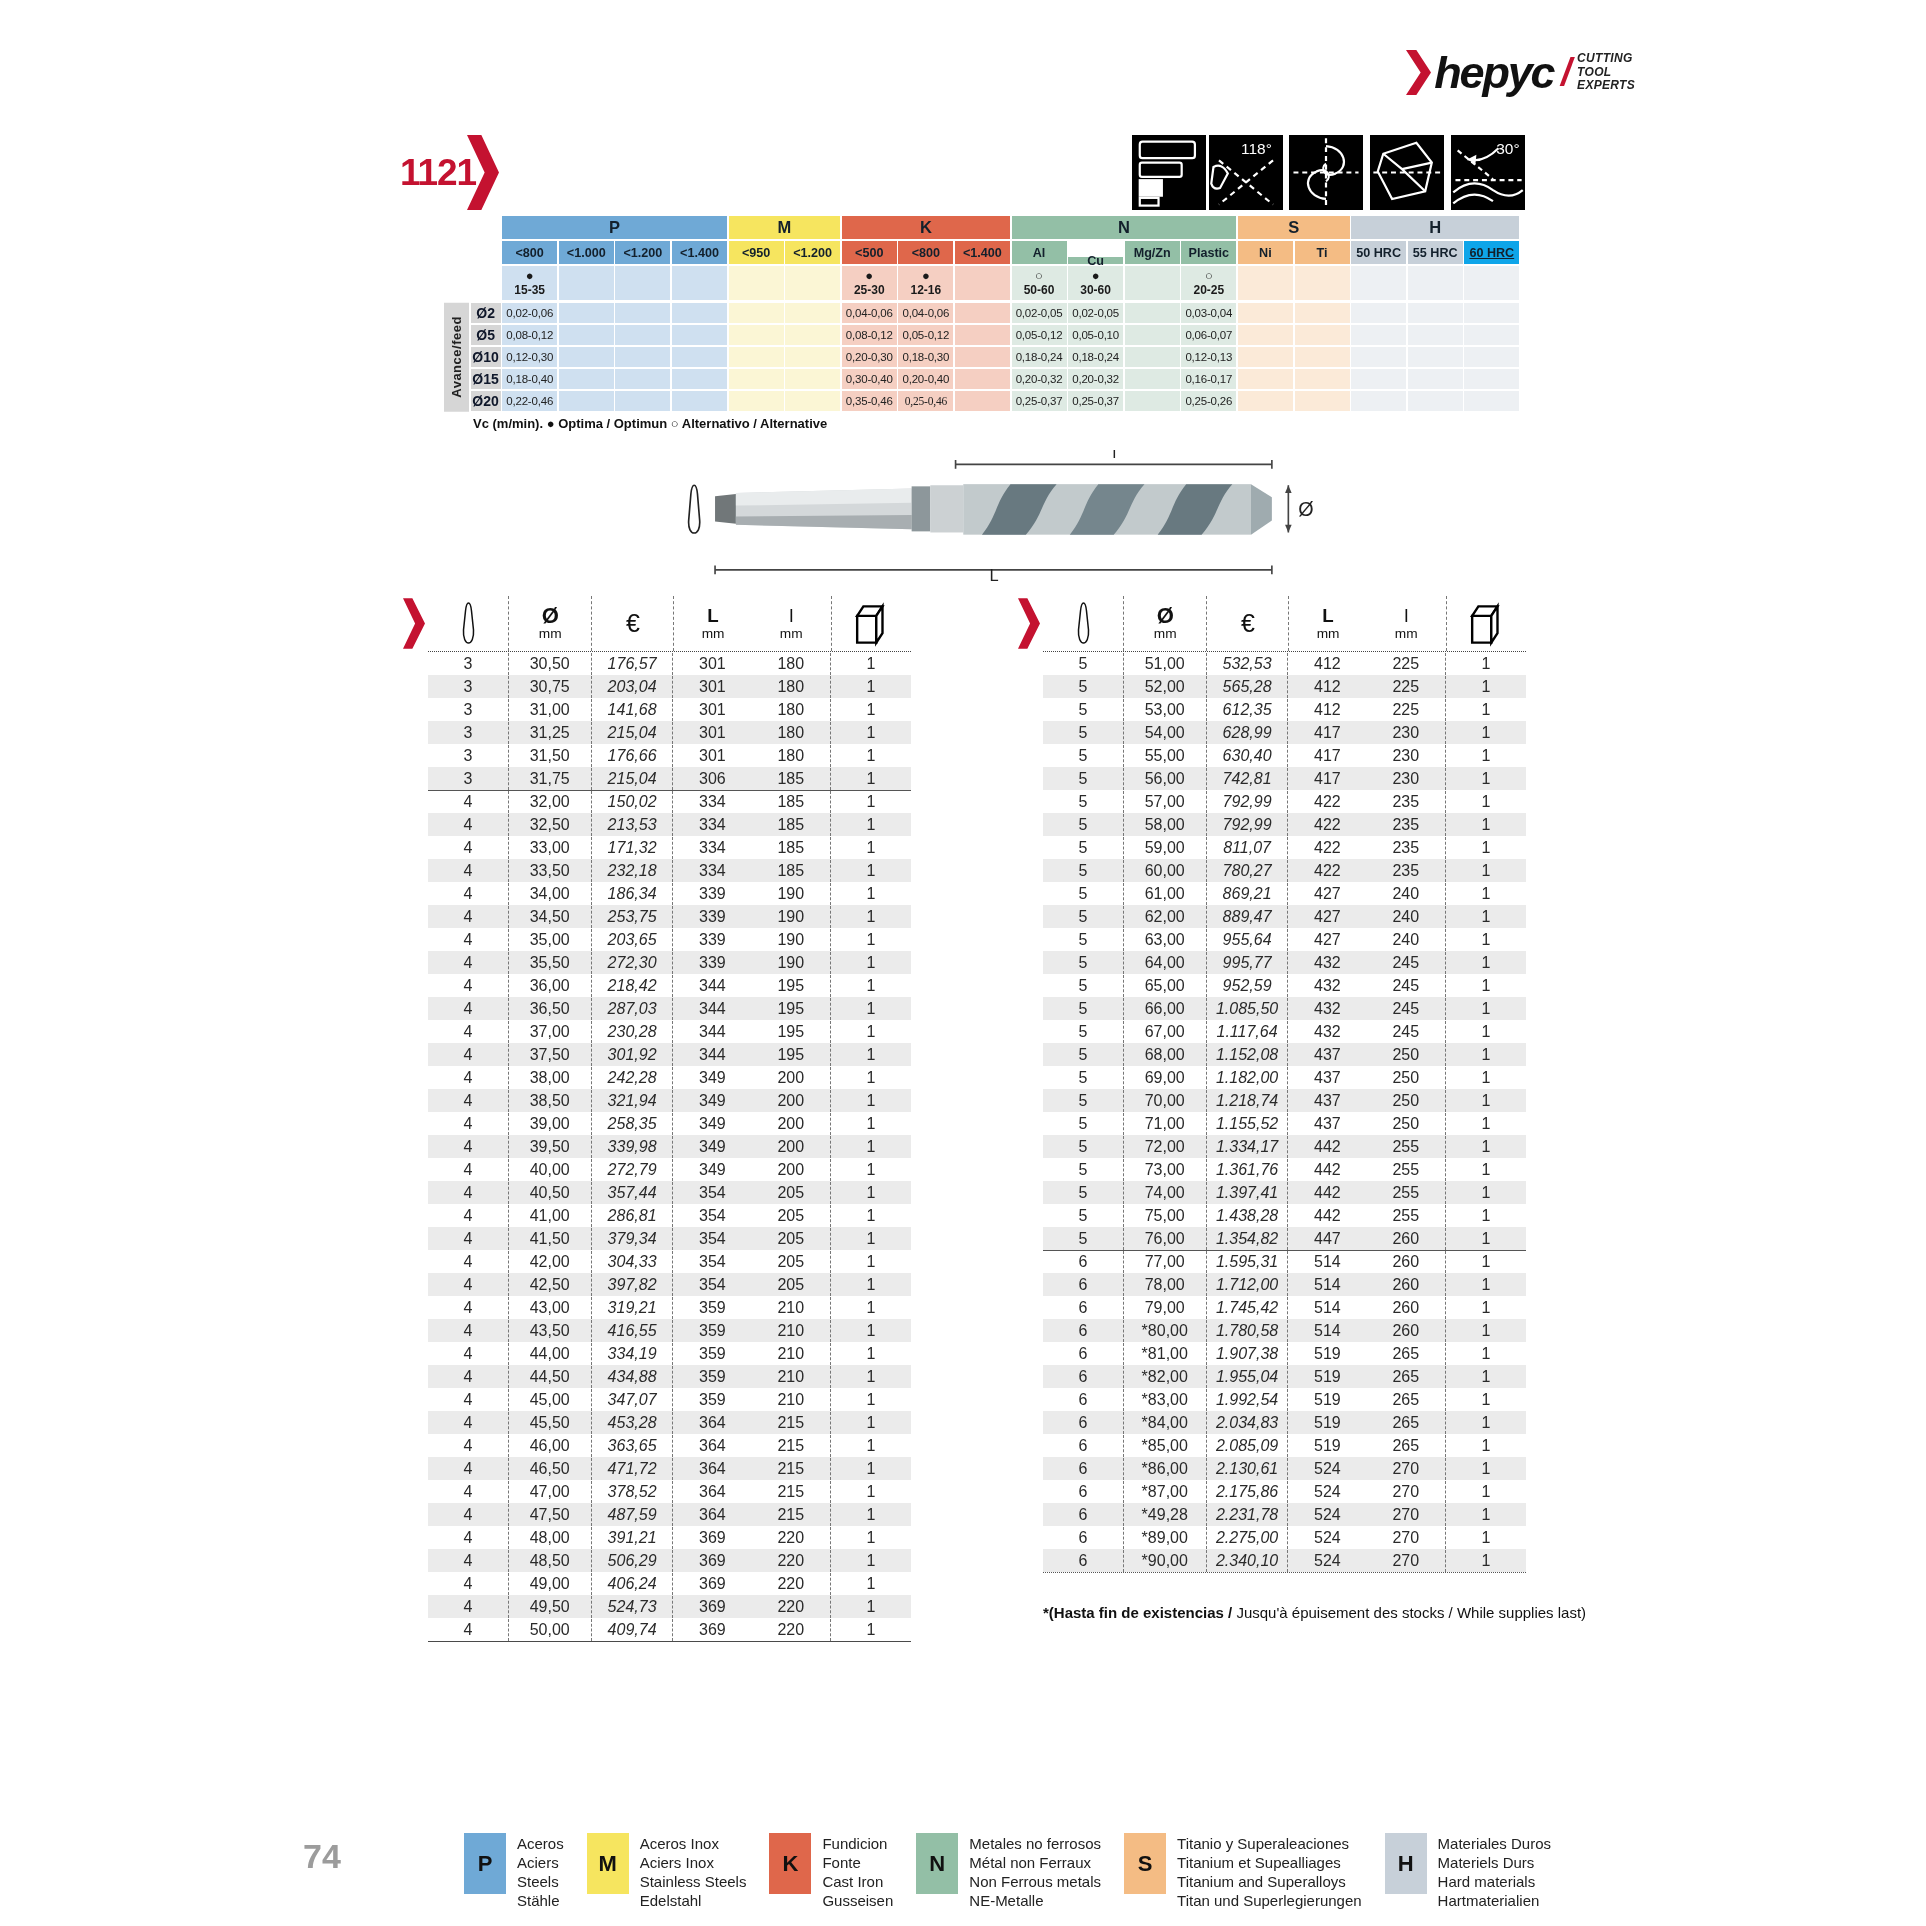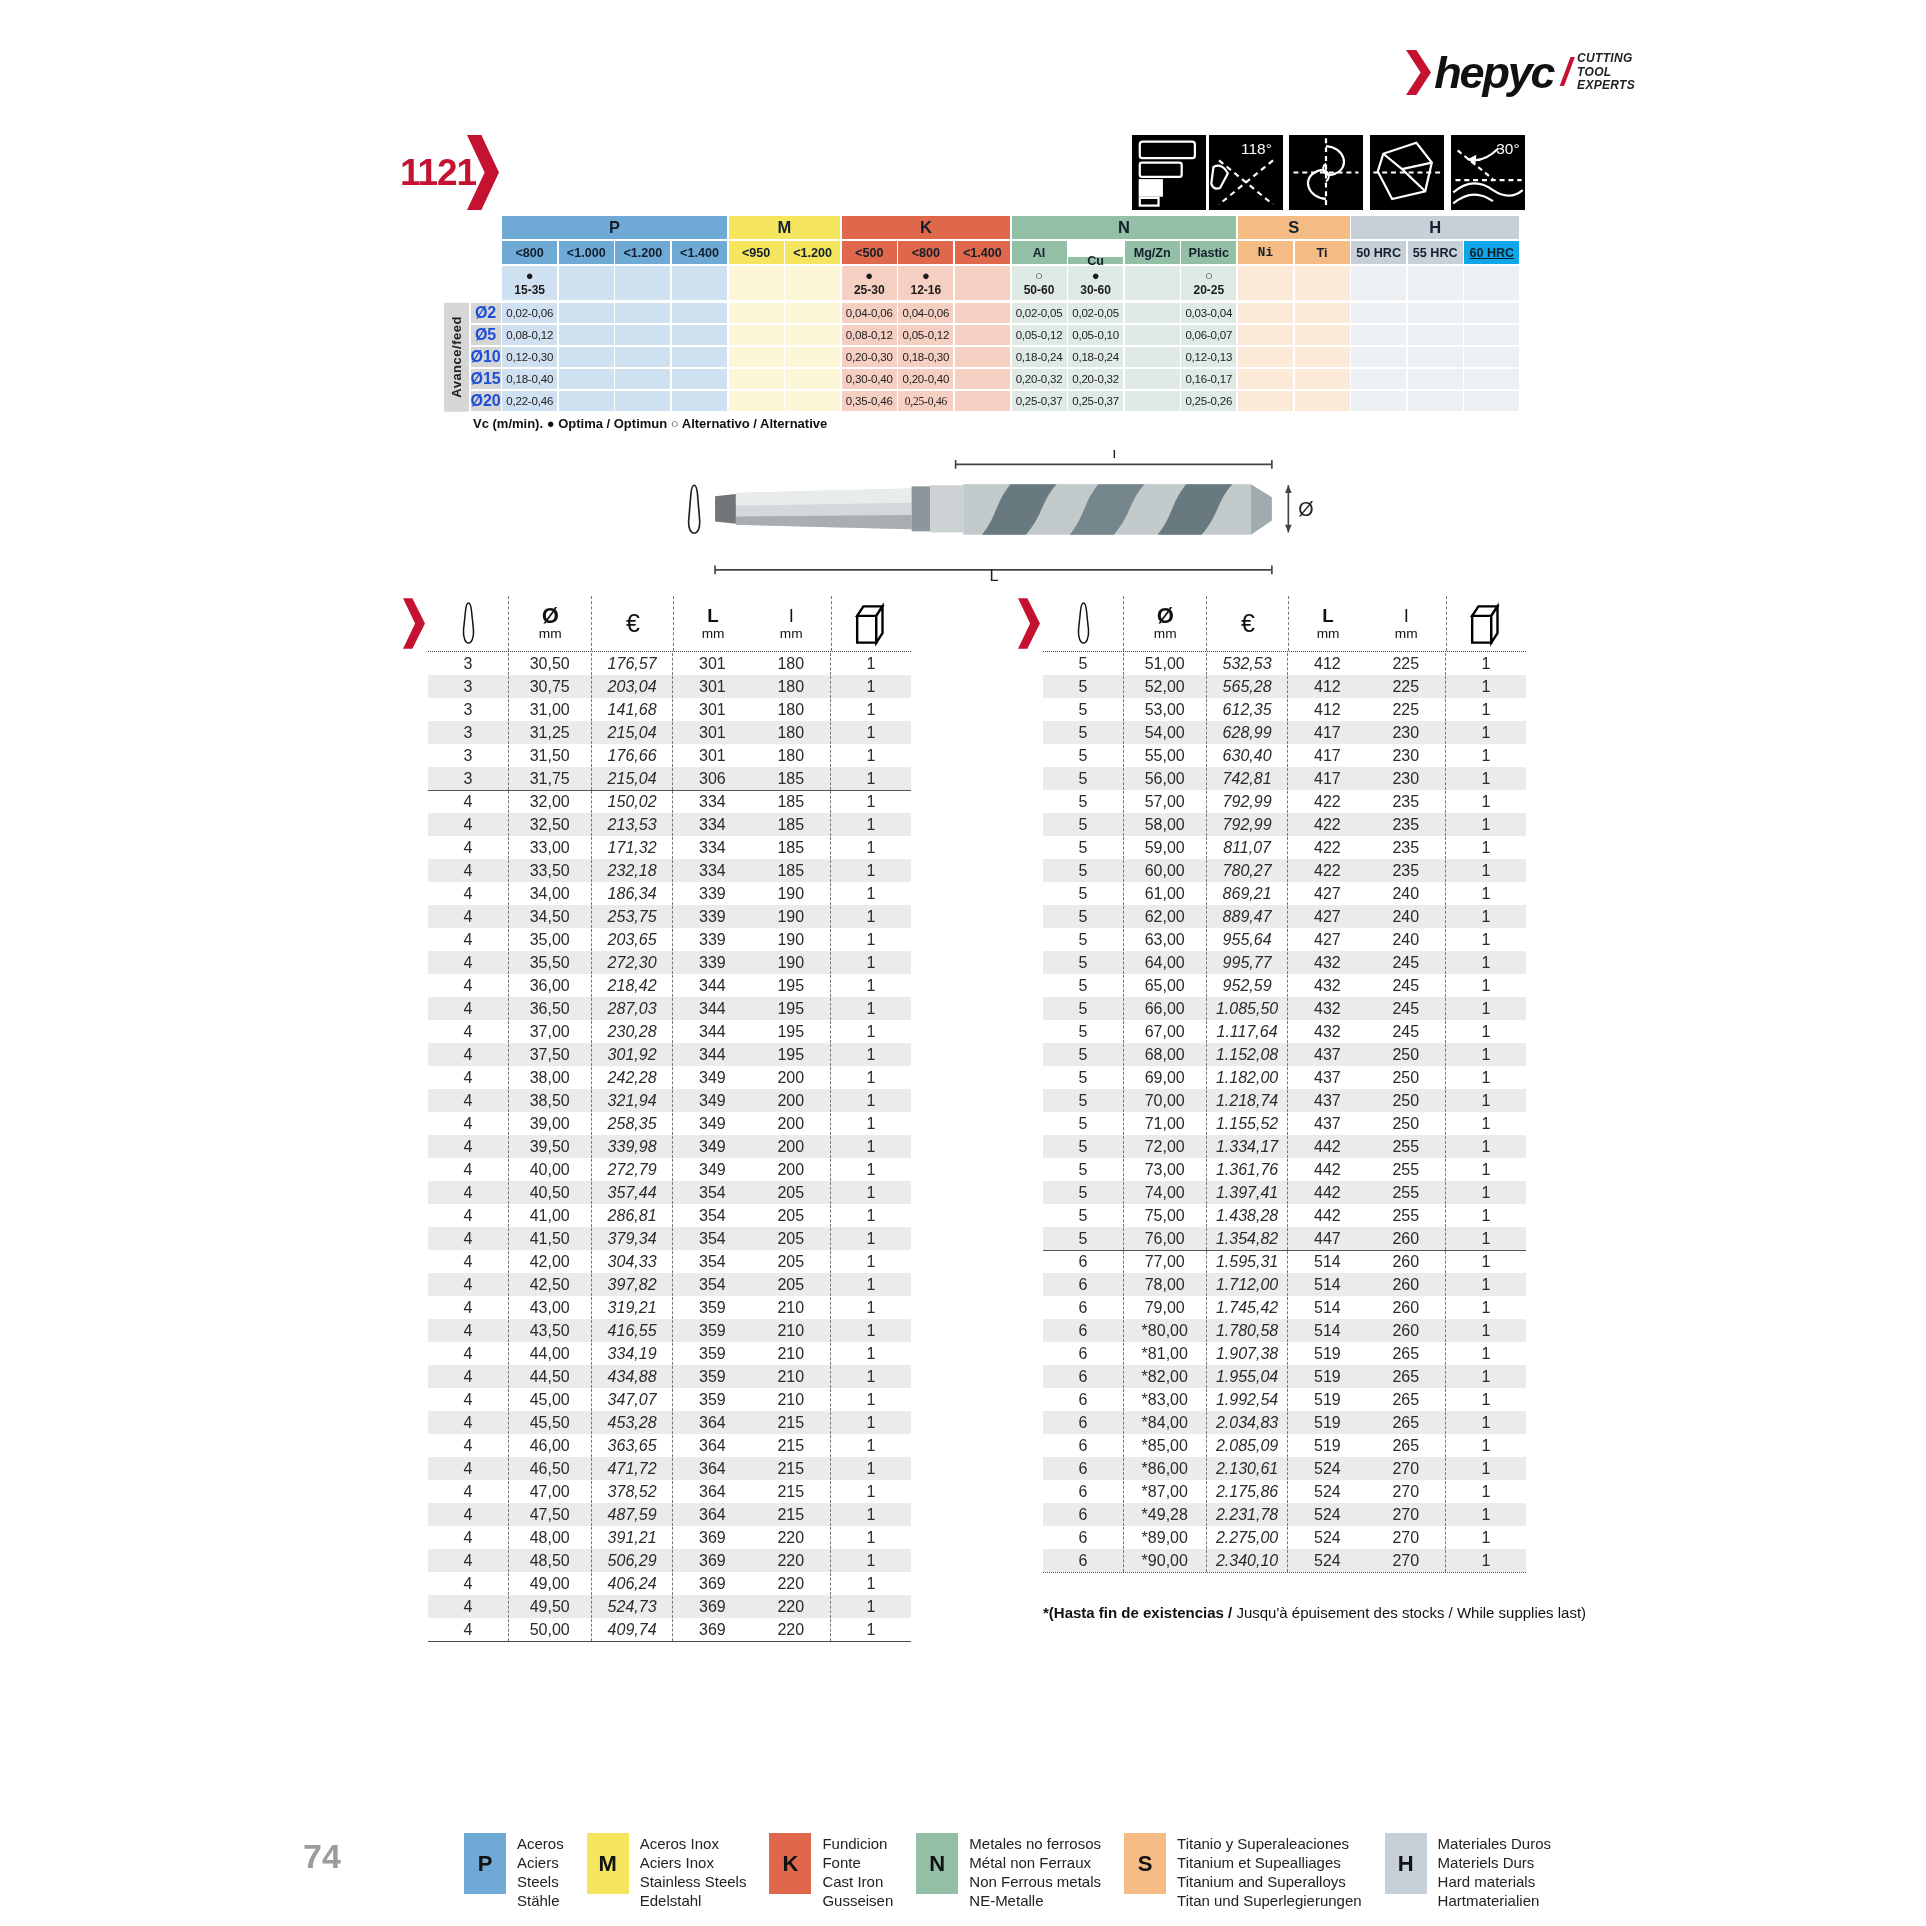--- a/index.html
+++ b/index.html
@@ -31,21 +31,21 @@
            grid-template-rows:23px 23px 34px repeat(5,20px);
            column-gap:1.6px;row-gap:2.2px;}
   .cutgrid > div{display:flex;align-items:center;justify-content:center;}
   .ct-group{font-size:16.5px;font-weight:bold;color:#13202c;}
   .ct-sub{font-size:12.6px;font-weight:bold;color:#13202c;}
   .ct-vc{flex-direction:column;line-height:14.3px;}
   .ct-vc .dot{font-size:13px;}
   .ct-vc .vcv{font-size:12px;font-weight:600;}
   .ct-feed{background:#d6d6d6;writing-mode:vertical-rl;transform:rotate(180deg);
            font-size:13px;font-weight:bold;letter-spacing:0.5px;color:#222;}
-  .ct-dia{background:#d6d6d6;font-size:16px;font-weight:bold;color:#1d4ed8;}
+  .ct-dia{background:#d6d6d6;font-size:14px;font-weight:bold;color:#0f172a;}
   .ct-cell{font-size:11.5px;color:#222;letter-spacing:-0.2px;}
   .ct-legend{position:absolute;left:473px;top:416px;font-size:13px;font-weight:600;color:#111;}
 
   
   .drawing{position:absolute;left:681px;top:450px;}
 
   
   .ptable{position:absolute;top:596px;width:483px;}
   .ptable.left{left:428px;border-bottom:1.6px solid #4a4a4a;}
   .ptable.right{left:1043px;border-bottom:1.1px dotted #555;}
@@ -159,21 +159,21 @@
       <div class="ct-sub" style="background: rgb(111, 169, 214);">&lt;1.400</div>
       <div class="ct-sub" style="background: rgb(246, 229, 95);">&lt;950</div>
       <div class="ct-sub" style="background: rgb(246, 229, 95);">&lt;1.200</div>
       <div class="ct-sub" style="background: rgb(223, 103, 75);">&lt;500</div>
       <div class="ct-sub" style="background: rgb(223, 103, 75);">&lt;800</div>
       <div class="ct-sub" style="background: rgb(223, 103, 75);">&lt;1.400</div>
       <div class="ct-sub" style="background: rgb(147, 191, 166);">Al</div>
       <div class="ct-sub" style="background: rgb(147, 191, 166); margin-top: 16px;">Cu</div>
       <div class="ct-sub" style="background: rgb(147, 191, 166);">Mg/Zn</div>
       <div class="ct-sub" style="background: rgb(147, 191, 166);">Plastic</div>
-      <div class="ct-sub" style="background: rgb(244, 188, 132); font-family: Liberation Mono, monospace;">Ni</div>
+      <div class="ct-sub" style="background: rgb(244, 188, 132);">Ni</div>
       <div class="ct-sub" style="background: rgb(244, 188, 132);">Ti</div>
       <div class="ct-sub" style="background: rgb(199, 208, 217);">50 HRC</div>
       <div class="ct-sub" style="background: rgb(199, 208, 217);">55 HRC</div>
       <div class="ct-sub" style="background: #0ea5e9; text-decoration: underline;">60 HRC</div>
       <div class="ct-spacer" style="grid-column: 1 / span 2;"></div>
       <div class="ct-vc" style="background: rgb(207, 224, 240);">
         <span class="dot">●</span>
         <span class="vcv">15-35</span>
       </div>
       <div class="ct-vc" style="background: rgb(207, 224, 240);"></div>

